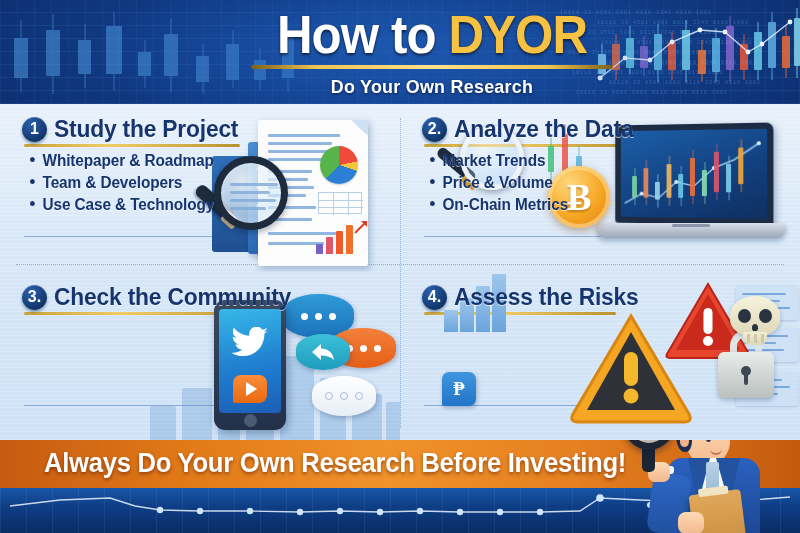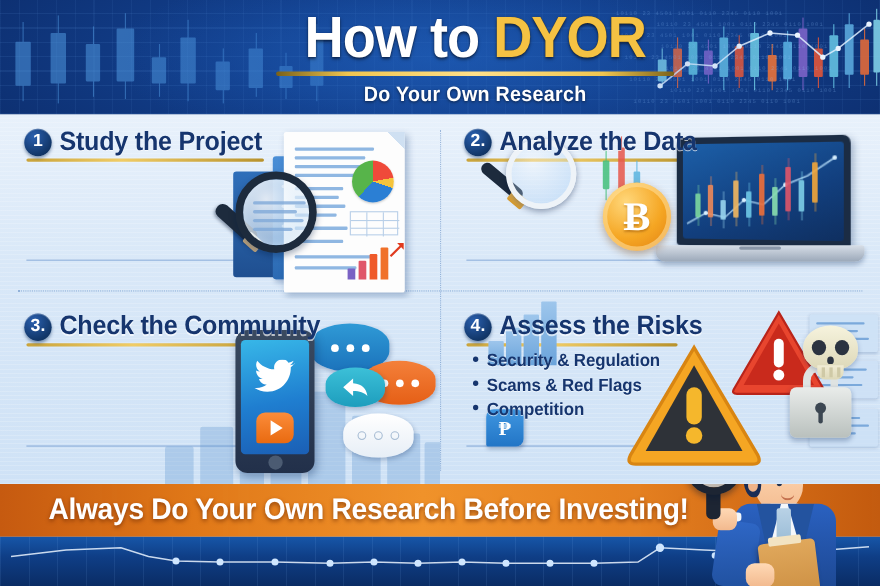--- a/index.html
+++ b/index.html
@@ -509,20 +509,34 @@
             <div class="zl" style="top:36px;width:46px"></div>
             <div class="zl" style="top:44px;width:36px"></div>
           </div>
         </div>
       </div>
       <div class="q-head">
         <div class="badge">1</div>
         <div class="q-title">Study the Project</div>
       </div>
       <div class="q-rule"></div>
+      <div class="bullets">
+        <div class="bullet">
+            <span class="dot"></span>
+            <span>Whitepaper &amp; Roadmap</span>
+          </div>
+        <div class="bullet">
+            <span class="dot"></span>
+            <span>Team &amp; Developers</span>
+          </div>
+        <div class="bullet">
+            <span class="dot"></span>
+            <span>Use Case &amp; Technology</span>
+          </div>
+      </div>
       <div class="b-under"></div>
     </div>
 
     <div class="quad q2">
       <div class="art">
         <div id="q2-minicandles">
             <div class="mini-c" style="left: 148px; bottom: 22px; height: 26px; top: 42px; background: rgb(67, 192, 122); opacity: 0.85;">
               <i style="top:-10px;height:46px;background:#43c07a"></i>
             </div>
             <div class="mini-c" style="left: 162px; bottom: 22px; height: 40px; top: 30px; background: rgb(232, 87, 74); opacity: 0.85;">
@@ -587,20 +601,34 @@
         </div>
         <div class="btc">
           <span>Ƀ</span>
         </div>
       </div>
       <div class="q-head">
         <div class="badge">2.</div>
         <div class="q-title">Analyze the Data</div>
       </div>
       <div class="q-rule"></div>
+      <div class="bullets">
+        <div class="bullet">
+            <span class="dot"></span>
+            <span>Market Trends</span>
+          </div>
+        <div class="bullet">
+            <span class="dot"></span>
+            <span>Price &amp; Volume</span>
+          </div>
+        <div class="bullet">
+            <span class="dot"></span>
+            <span>On-Chain Metrics</span>
+          </div>
+      </div>
       <div class="b-under"></div>
     </div>
 
     <div class="quad q3">
       <div class="art">
         <div id="q3-buildings" style="position: absolute; left: 0px; top: 0px; width: 400px; height: 168px;">
             <div class="bld" style="left: 150px; width: 26px; height: 34px; bottom: 0px;"></div>
             <div class="bld" style="left: 182px; width: 30px; height: 52px; bottom: 0px;"></div>
             <div class="bld" style="left: 218px; width: 22px; height: 70px; bottom: 0px;"></div>
             <div class="bld" style="left: 246px; width: 28px; height: 44px; bottom: 0px;"></div>
@@ -707,34 +735,20 @@
               <i style="left:11px"></i>
               <i style="left:18px"></i>
             </div>
         </div>
       </div>
       <div class="q-head">
         <div class="badge">4.</div>
         <div class="q-title">Assess the Risks</div>
       </div>
       <div class="q-rule"></div>
-      <div class="bullets">
-        <div class="bullet">
-            <span class="dot"></span>
-            <span>Security &amp; Regulation</span>
-          </div>
-        <div class="bullet">
-            <span class="dot"></span>
-            <span>Scams &amp; Red Flags</span>
-          </div>
-        <div class="bullet">
-            <span class="dot"></span>
-            <span>Competition</span>
-          </div>
-      </div>
       <div class="b-under"></div>
     </div>
   </div>
 
   <div class="footer">
     <div class="orange">
       <div id="orange-ticks">
           <div class="tick" style="left: 0px; width: 6px; opacity: 0.04;"></div>
           <div class="tick" style="left: 29px; width: 11px; opacity: 0.06;"></div>
           <div class="tick" style="left: 58px; width: 16px; opacity: 0.08;"></div>

